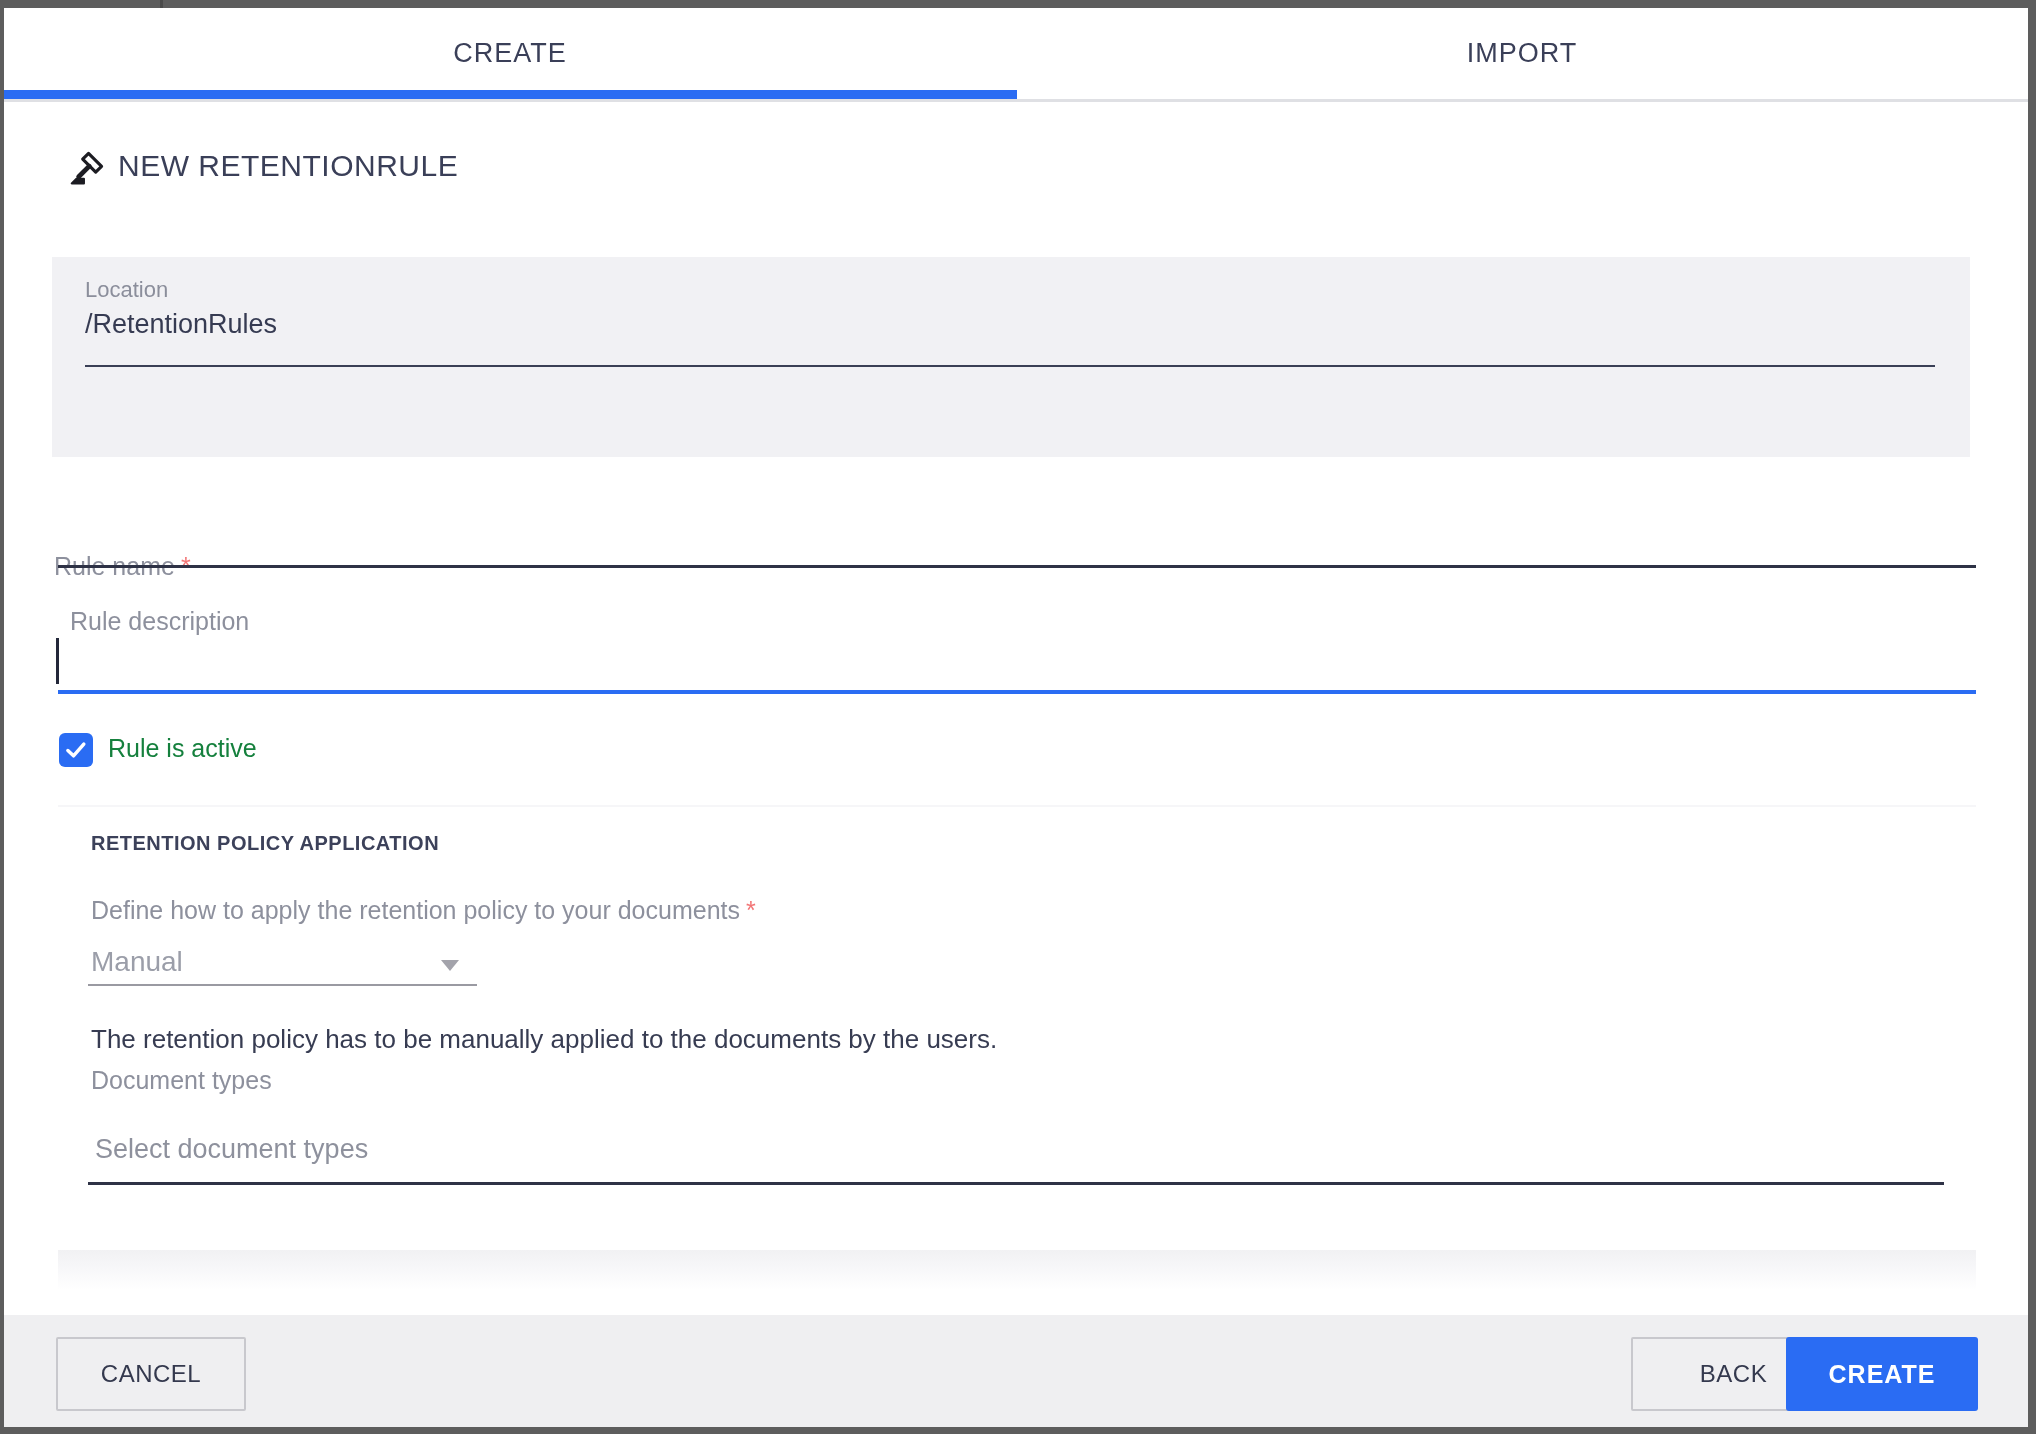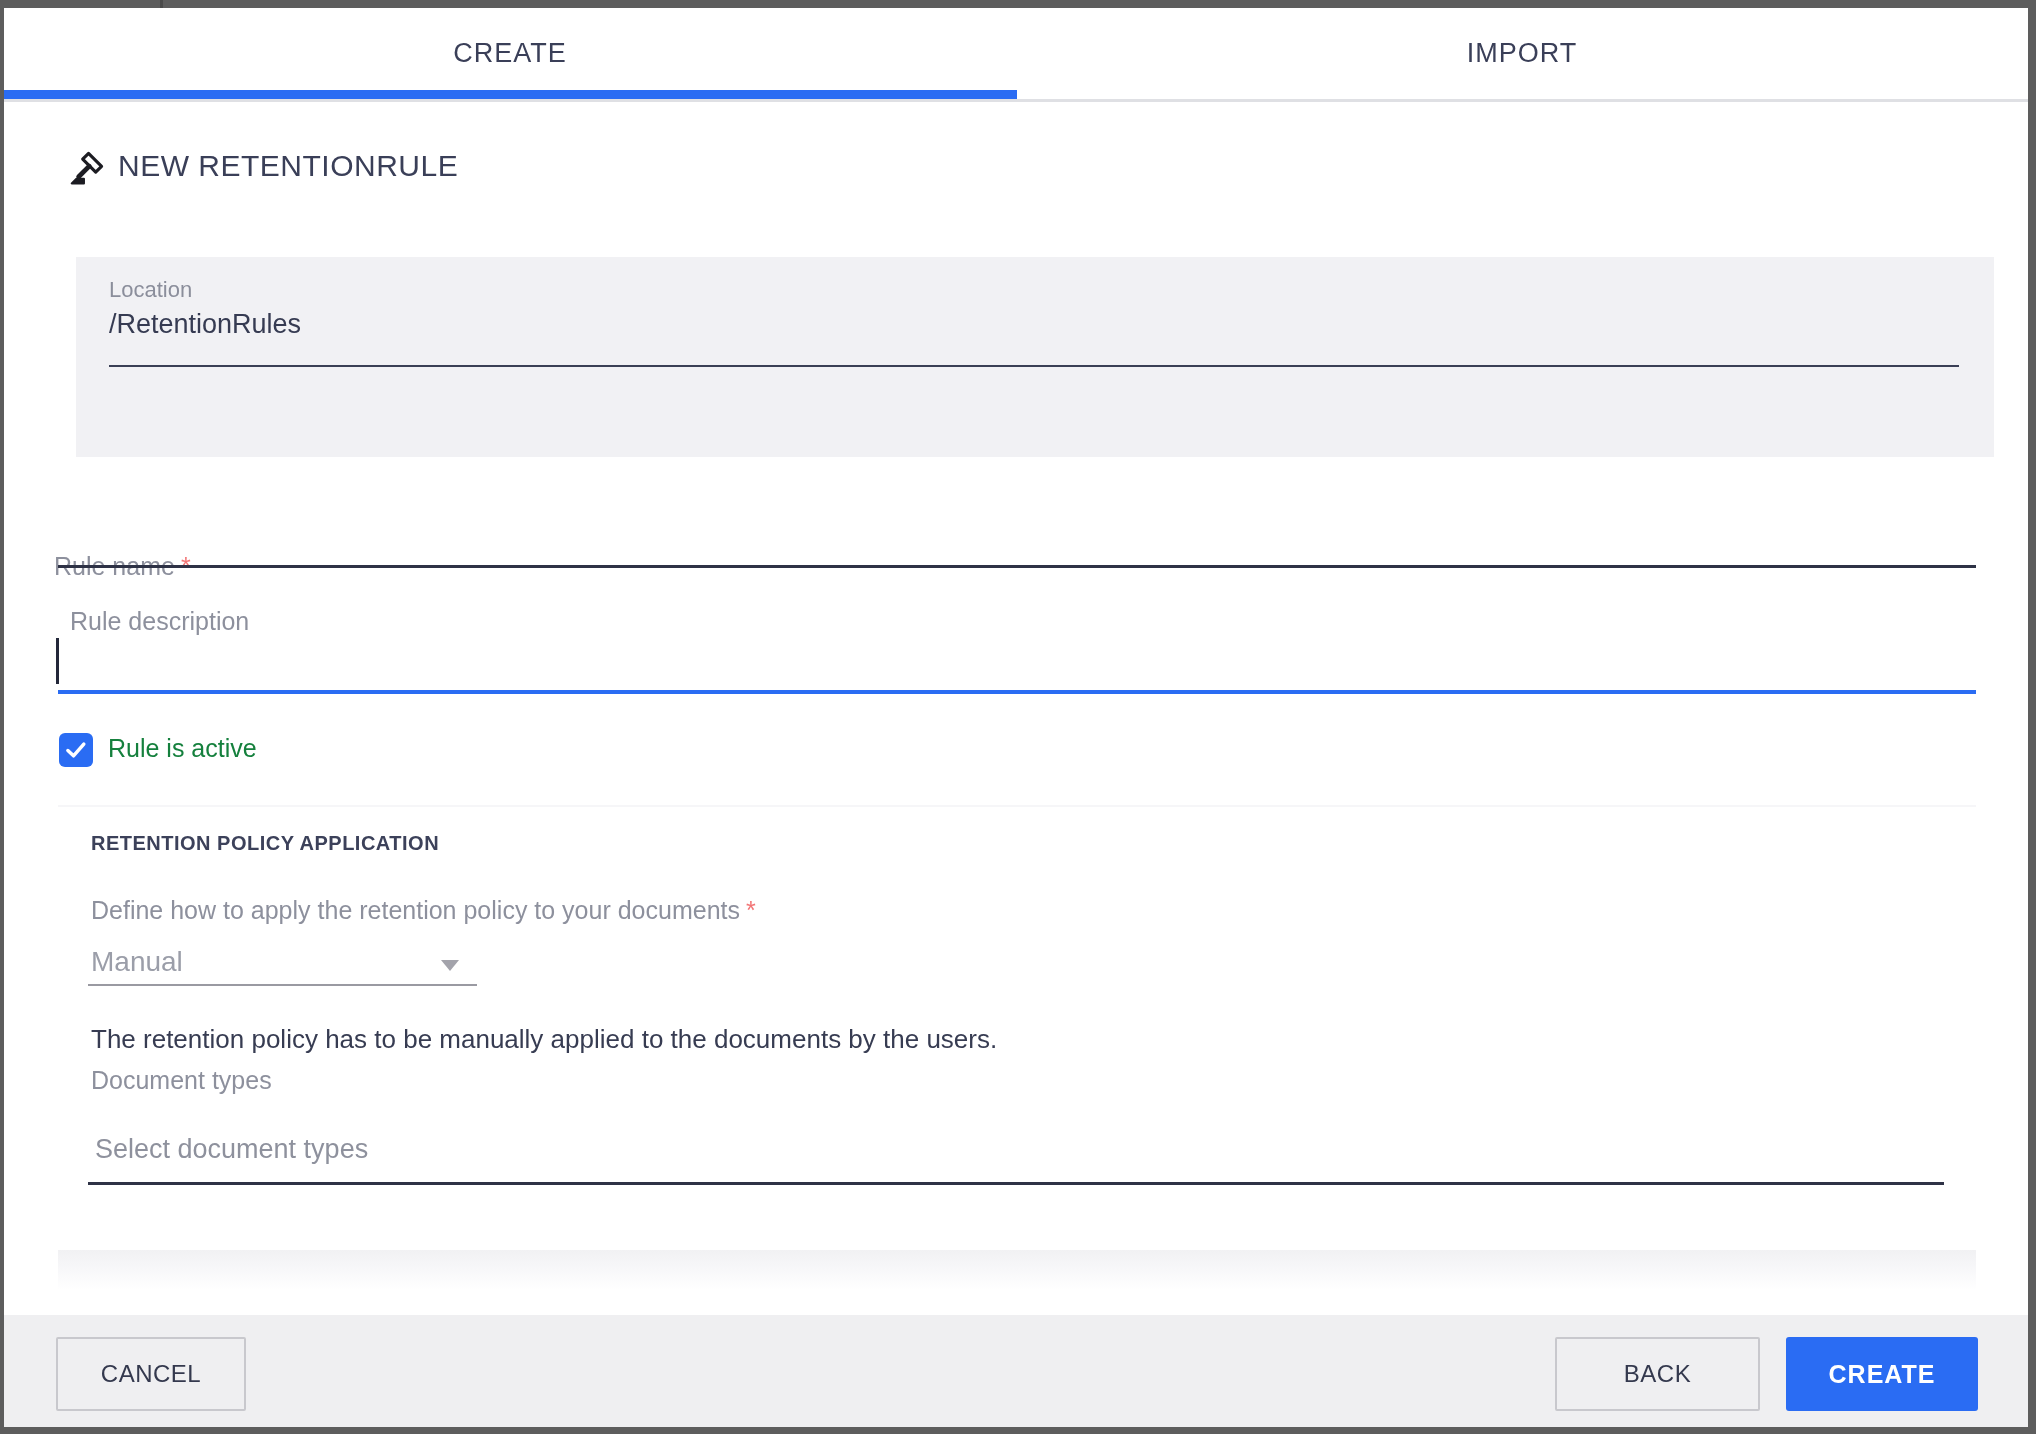--- a/index.html
+++ b/index.html
@@ -30,21 +30,21 @@
 
   
   .hdr-icon{position:absolute;left:62px;top:138px;width:44px;height:44px;}
   .page-title{
     position:absolute;left:114px;top:136px;height:44px;line-height:44px;
     font-size:30px;color:#3a3f58;letter-spacing:.5px;
   }
 
   
   .location-card{
-    position:absolute;left:72px;top:249px;width:1918px;height:200px;
+    position:absolute;left:48px;top:249px;width:1918px;height:200px;
     background:#f1f1f4;
     text-align:right;
   }
   .location-label{
     position:absolute;left:33px;top:20px;font-size:22px;color:#8b8e9b;
   }
   .location-value{
     position:absolute;left:33px;top:52px;font-size:27px;color:#363b52;cursor:text;
   }
   .location-underline{
@@ -103,21 +103,21 @@
     position:absolute;left:0;top:1307px;width:100%;height:112px;background:#efeff1;
   }
   .btn{
     position:absolute;top:22px;height:74px;box-sizing:border-box;
     display:flex;align-items:center;justify-content:center;
     font-size:24px;letter-spacing:.5px;color:#34394e;cursor:pointer;
     background:transparent;border:2px solid #c8c8cd;border-radius:2px;
     font-family:Liberation Sans, sans-serif;
   }
   .btn-cancel{left:52px;width:190px;}
-  .btn-back{left:1551px;width:205px;}
+  .btn-back{left:1627px;width:205px;}
   .btn-create{
     left:1782px;width:192px;background:#2a6cf3;border:none;border-radius:3px;
     color:#ffffff;font-weight:700;font-size:25px;letter-spacing:1px;
   }
 </style>
 </head>
 <body>
 
 <div class="stage">
   <div class="overlay-notch"></div>

